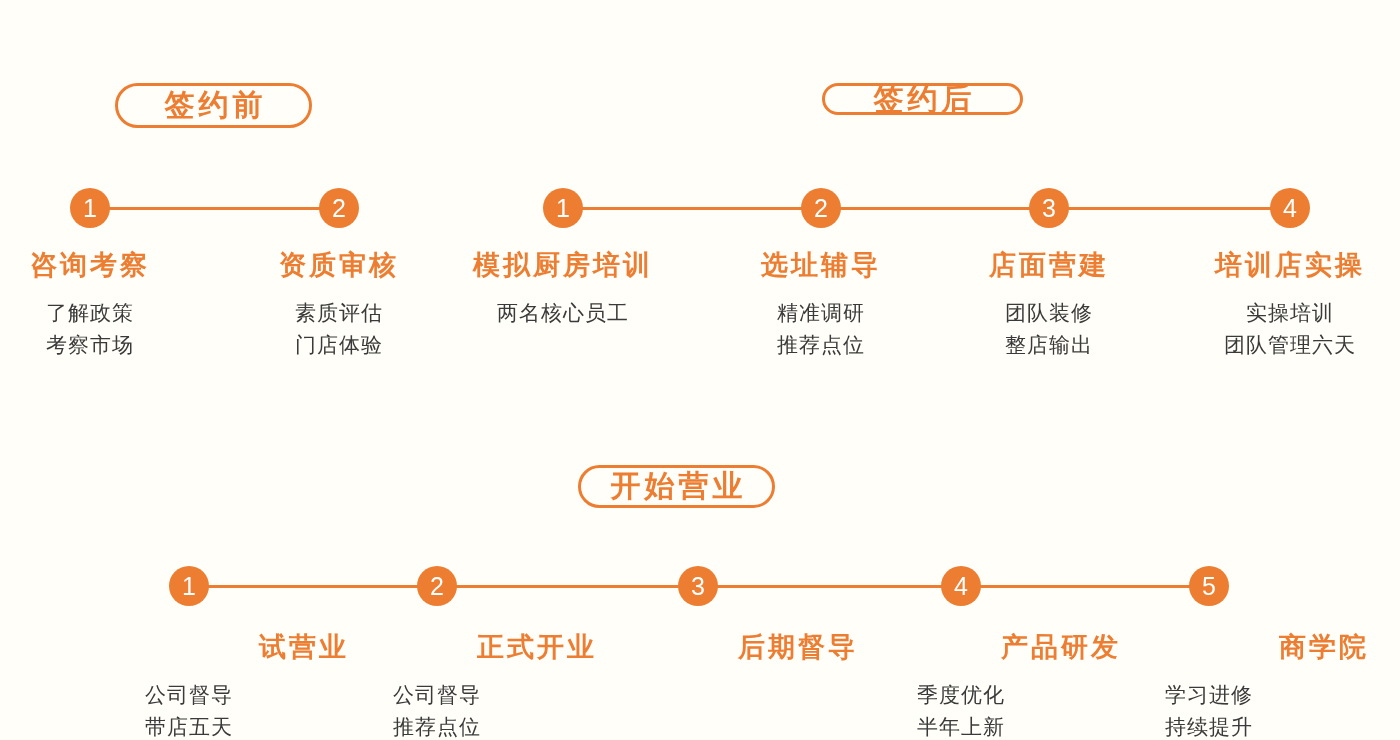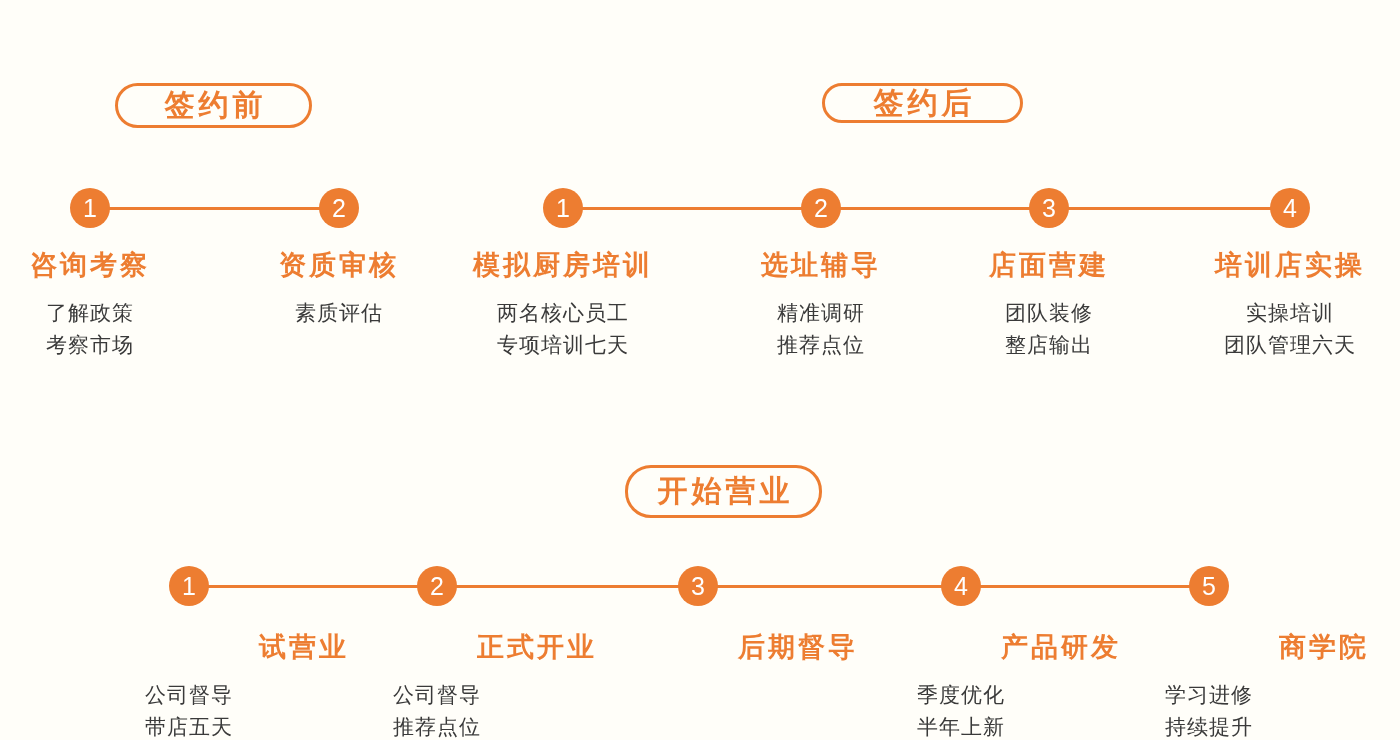--- a/index.html
+++ b/index.html
@@ -87,24 +87,24 @@
   }
 </style>
 </head>
 <body>
 
 <div class="canvas">
 
   <div class="badge" style="left:115px; top:43px; width:197px; height:45px;">
     <span>签约前</span>
   </div>
-  <div class="badge" style="left:822px; top:43px; width:201px; height:40px;">
+  <div class="badge" style="left:822px; top:43px; width:201px; height:32px;">
     <span>签约后</span>
   </div>
-  <div class="badge" style="left:625px; top:425px; width:197px; height:53px;">
+  <div class="badge" style="left:578px; top:425px; width:197px; height:43px;">
     <span>开始营业</span>
   </div>
 
   <div class="tline" style="left:90px; top:166.5px; width:249px;"></div>
   <div class="tline" style="left:563px; top:166.5px; width:727px;"></div>
   <div class="tline" style="left:189px; top:544.5px; width:1020px;"></div>
 
   <div class="step row1" style="left:90px; top:148px;">
     <div class="dot">
       <span>1</span>
@@ -116,31 +116,31 @@
     </div>
   </div>
 
   <div class="step row1" style="left:339px; top:148px;">
     <div class="dot">
       <span>2</span>
     </div>
     <div class="stitle">资质审核</div>
     <div class="sdesc">
       <div>素质评估</div>
+      <div>门店体验</div>
     </div>
   </div>
 
   <div class="step row1" style="left:563px; top:148px;">
     <div class="dot">
       <span>1</span>
     </div>
     <div class="stitle">模拟厨房培训</div>
     <div class="sdesc">
       <div>两名核心员工</div>
-      <div>专项培训七天</div>
     </div>
   </div>
 
   <div class="step row1" style="left:821px; top:148px;">
     <div class="dot">
       <span>2</span>
     </div>
     <div class="stitle">选址辅导</div>
     <div class="sdesc">
       <div>精准调研</div>

